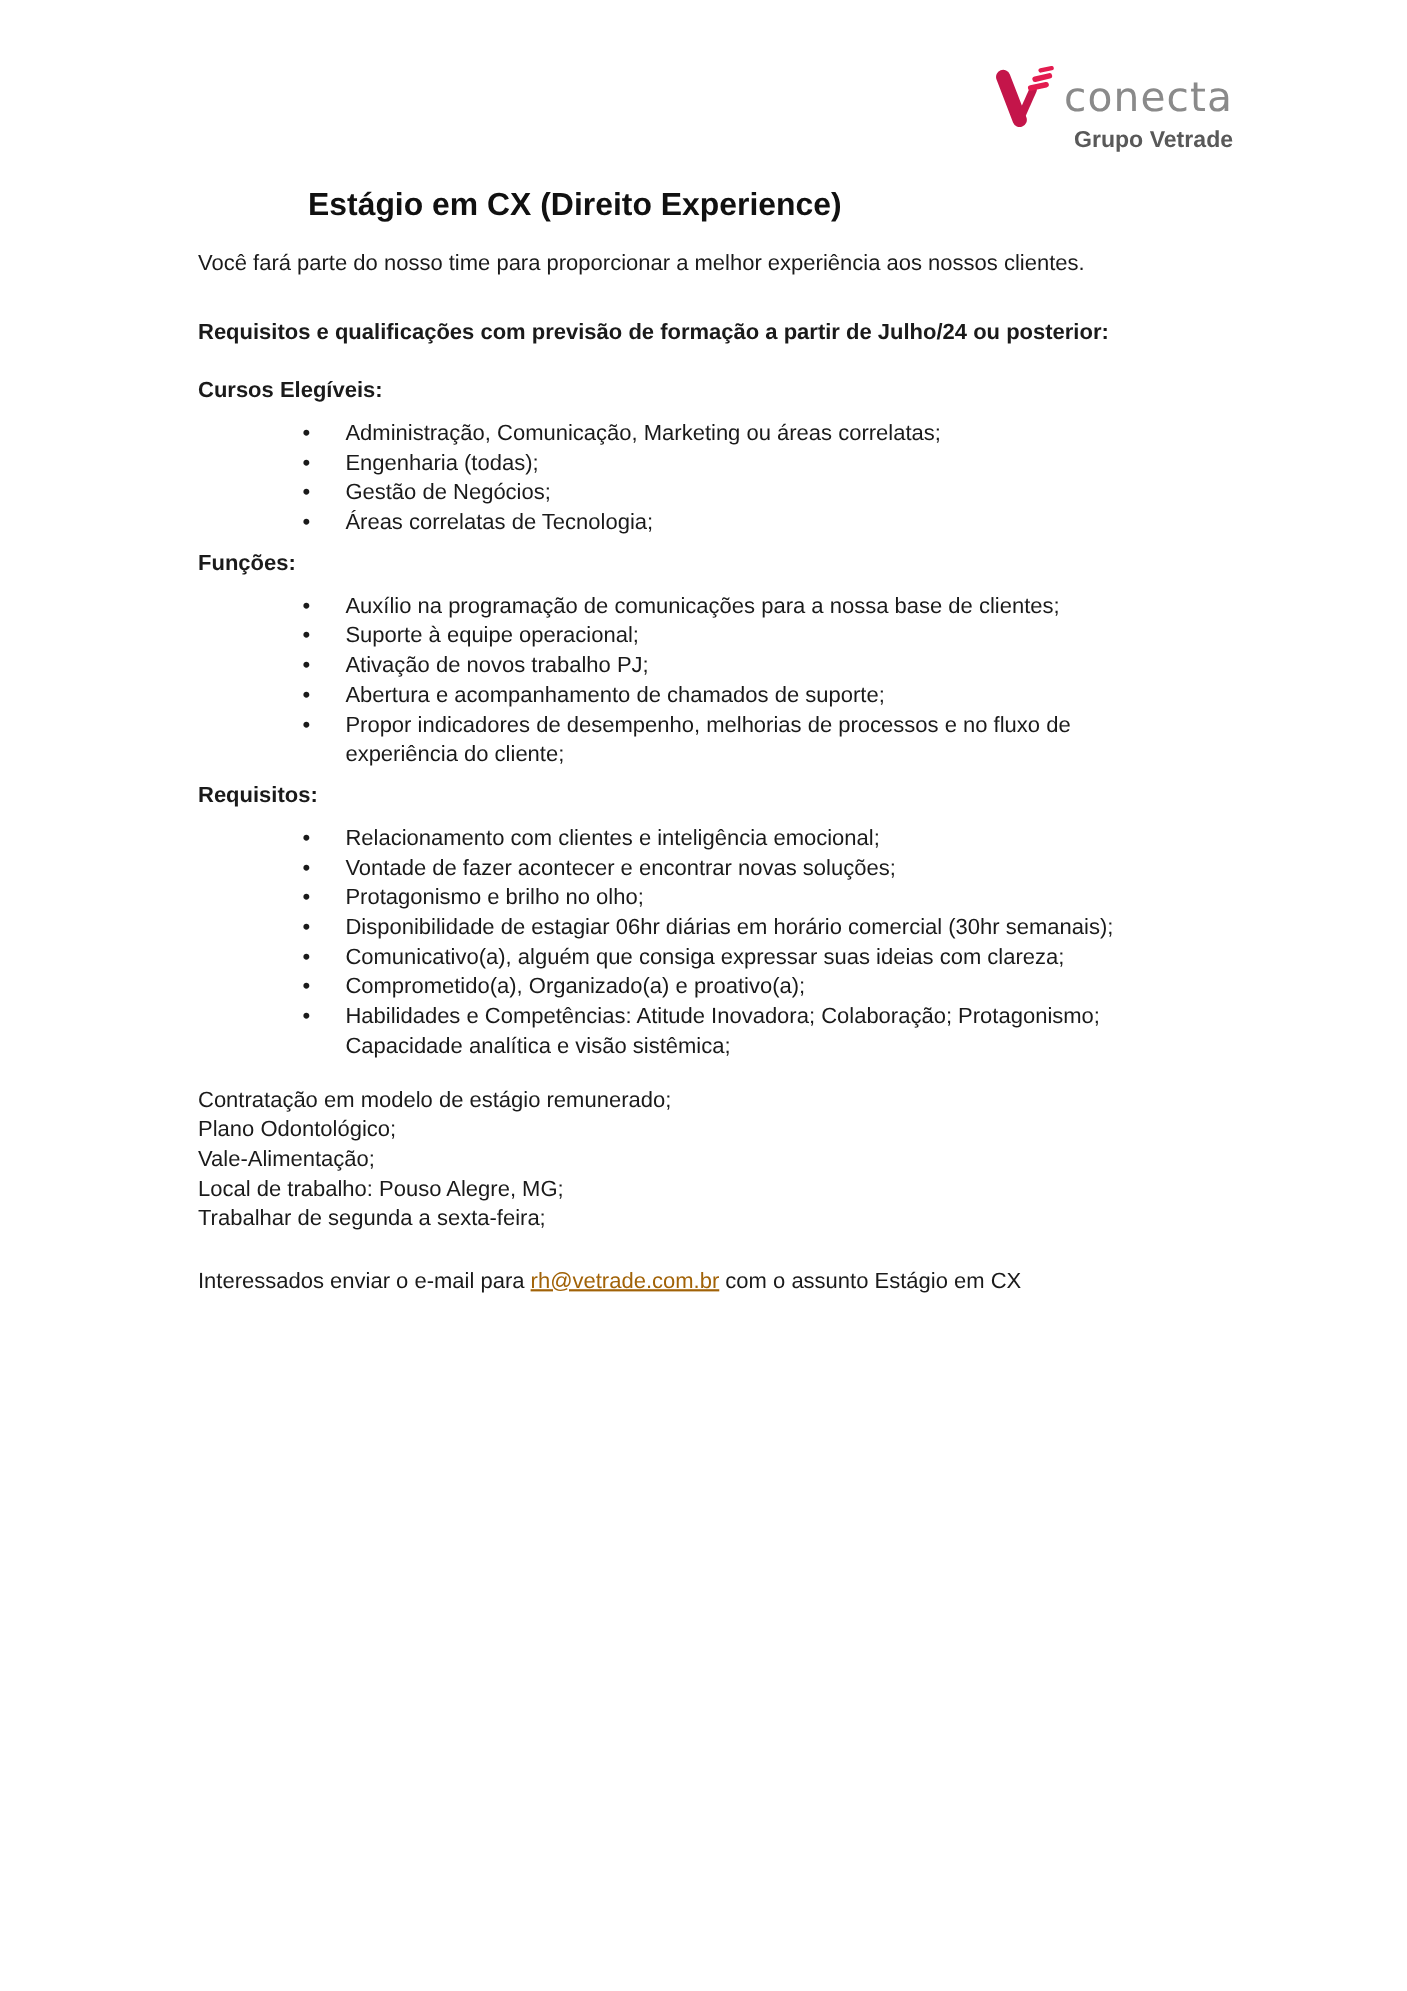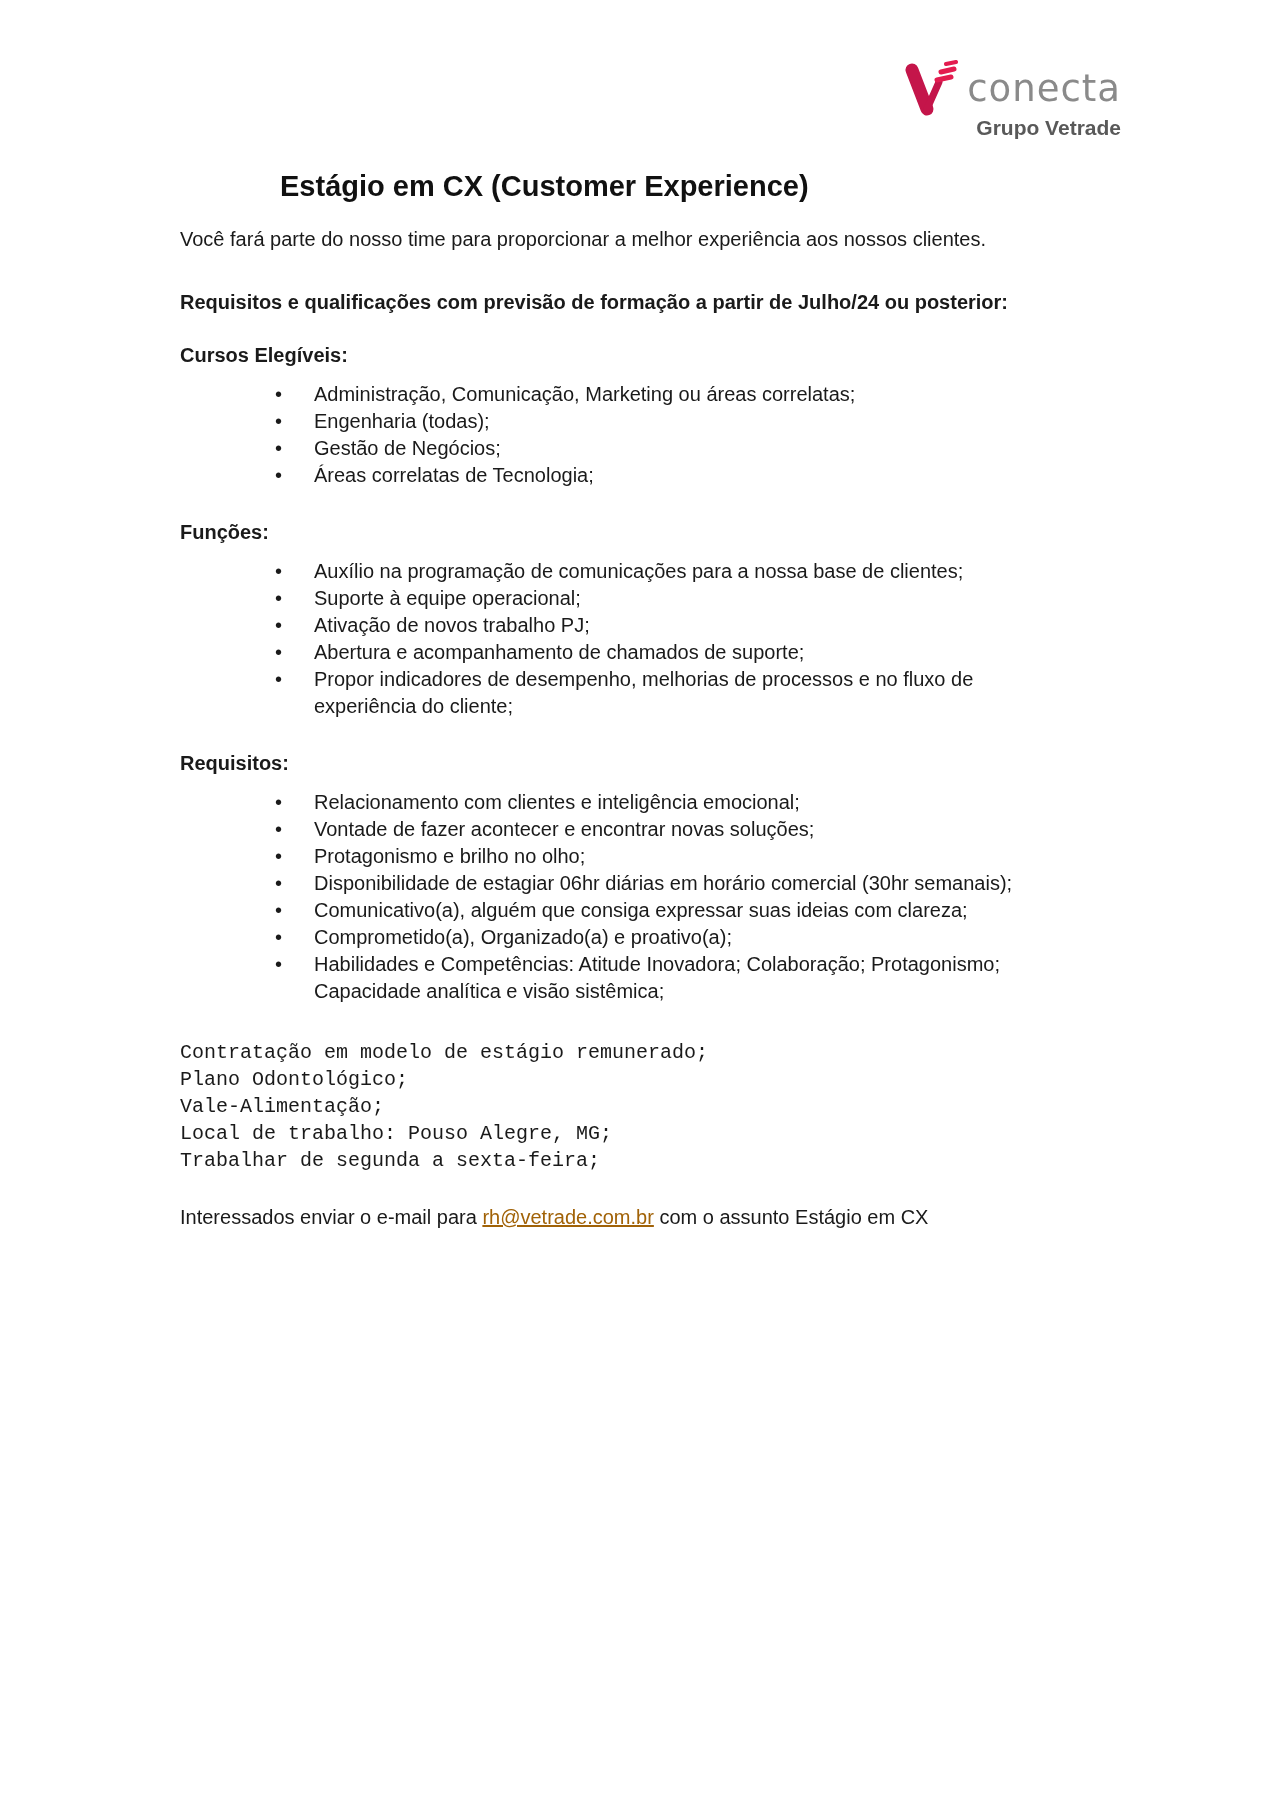--- a/index.html
+++ b/index.html
@@ -56,41 +56,41 @@
     margin: 22px 0 0 0;
     text-align: justify;
   }
 
   .h-bold {
     font-weight: bold;
     margin: 0;
   }
   .qual-heading { margin-top: 36px; text-align: justify; }
   .sub-heading  { margin-top: 26px; }
-  .post-list-heading { margin-top: 30px; }
+  .post-list-heading { margin-top: 10px; }
 
   ul.doc-list {
     margin: 12px 0 0 0;
     padding: 0 0 0 134px;
     list-style: none;
   }
   ul.doc-list li {
     position: relative;
     max-width: 750px;
     text-align: left;
   }
   ul.doc-list li::before {
     content: "\2022";
     position: absolute;
     left: -39px;
     top: 0;
     font-size: 20px;
   }
 
-  .benefits { margin-top: 34px; font-family: Liberation Mono, monospace; }
+  .benefits { margin-top: 22px; }
   .benefit-line { margin: 0; }
 
   .contact { margin-top: 30px; }
   .email-link {
     color: #a16207;
     text-decoration: underline;
     cursor: pointer;
   }
 </style>
 </head>
@@ -105,21 +105,21 @@
         <line x1="28" y1="49" x2="40" y2="22" stroke="#C4154A" stroke-width="7" stroke-linecap="round"></line>
         <line x1="38" y1="20" x2="52" y2="17" stroke="#E31C4F" stroke-width="5" stroke-linecap="round"></line>
         <line x1="42" y1="12" x2="55" y2="9" stroke="#E31C4F" stroke-width="5" stroke-linecap="round"></line>
         <line x1="47" y1="4" x2="57" y2="2" stroke="#E31C4F" stroke-width="4" stroke-linecap="round"></line>
       </svg>
       <span class="logo-brand">conecta</span>
     </div>
     <div class="logo-sub">Grupo Vetrade</div>
   </div>
 
-  <h1 class="doc-title">Estágio em CX (Customer Experience)</h1>
+  <h1 class="doc-title">Estágio em CX (Direito Experience)</h1>
 
   <p class="intro">Você fará parte do nosso time para proporcionar a melhor experiência aos nossos clientes.</p>
 
   <p class="h-bold qual-heading">Requisitos e qualificações com previsão de formação a partir de Julho/24 ou posterior:</p>
 
   <p class="h-bold sub-heading">Cursos Elegíveis:</p>
 
   <ul class="doc-list">
     <li>Administração, Comunicação, Marketing ou áreas correlatas;</li>
     <li>Engenharia (todas);</li>

